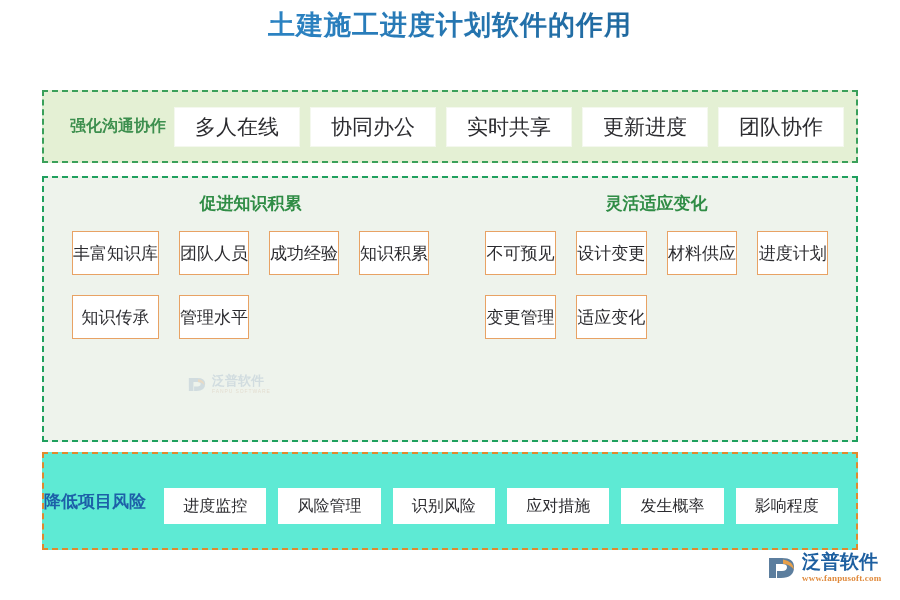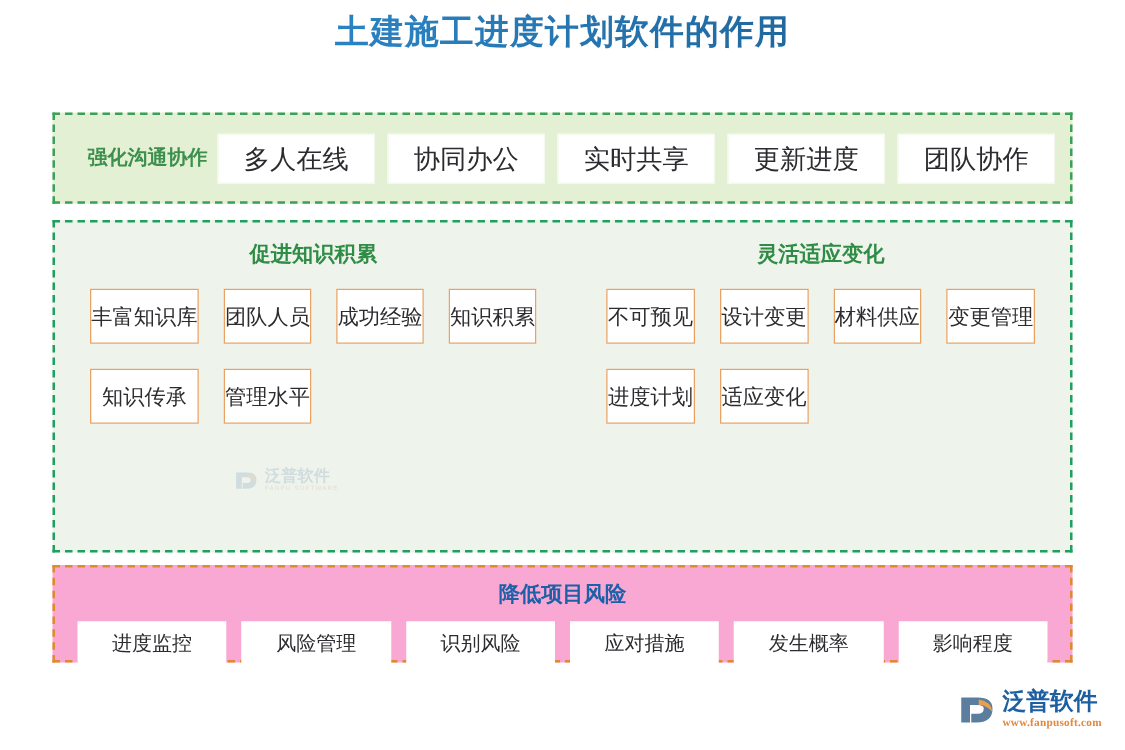--- a/index.html
+++ b/index.html
@@ -122,25 +122,25 @@
     font-size: 17px;
     color: #2c2c30;
     white-space: nowrap;
   }
 
   
   .sec-risk {
     left: 42px;
     top: 452px;
     width: 816px;
-    height: 78px;
-    background: #f9a8d4;
+    height: 98px;
+    background: #5eead4;
     border: 2px dashed #e08a2e;
     display: flex;
-    flex-direction: column;
+    flex-direction: row;
     align-items: center;
     padding-top: 10px;
   }
   .risk-title {
     color: #1d60a8;
     font-size: 17px;
     font-weight: bold;
     margin-bottom: 10px;
     white-space: nowrap;
   }
@@ -264,22 +264,22 @@
       <div class="mid-card">管理水平</div>
     </div>
   </div>
 
   <div class="mid-col">
     <div class="mid-col-title">灵活适应变化</div>
     <div class="mid-grid">
       <div class="mid-card">不可预见</div>
       <div class="mid-card">设计变更</div>
       <div class="mid-card">材料供应</div>
+      <div class="mid-card">进度计划</div>
       <div class="mid-card">变更管理</div>
-      <div class="mid-card">进度计划</div>
       <div class="mid-card">适应变化</div>
     </div>
   </div>
 
 </div>
 
 <div class="section sec-risk">
   <div class="risk-title">降低项目风险</div>
   <div class="risk-cards">
     <div class="risk-card">进度监控</div>

